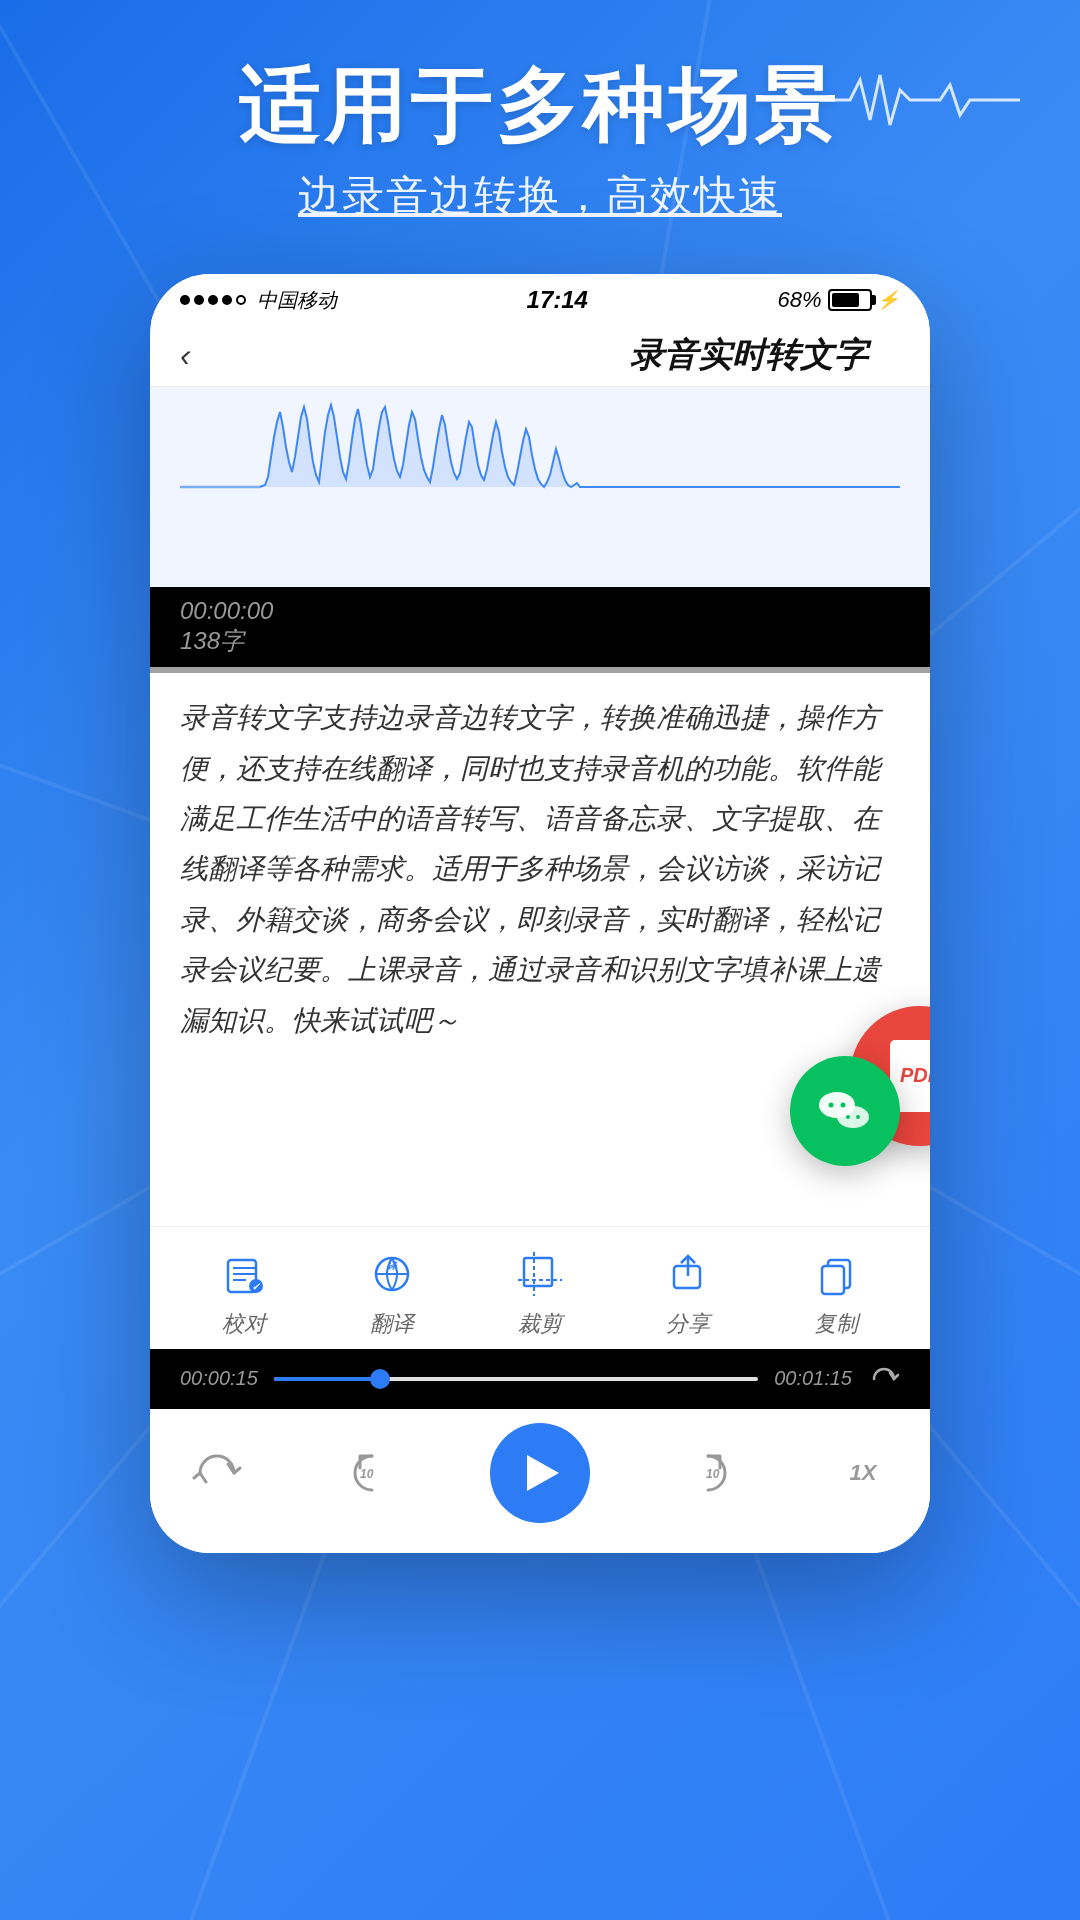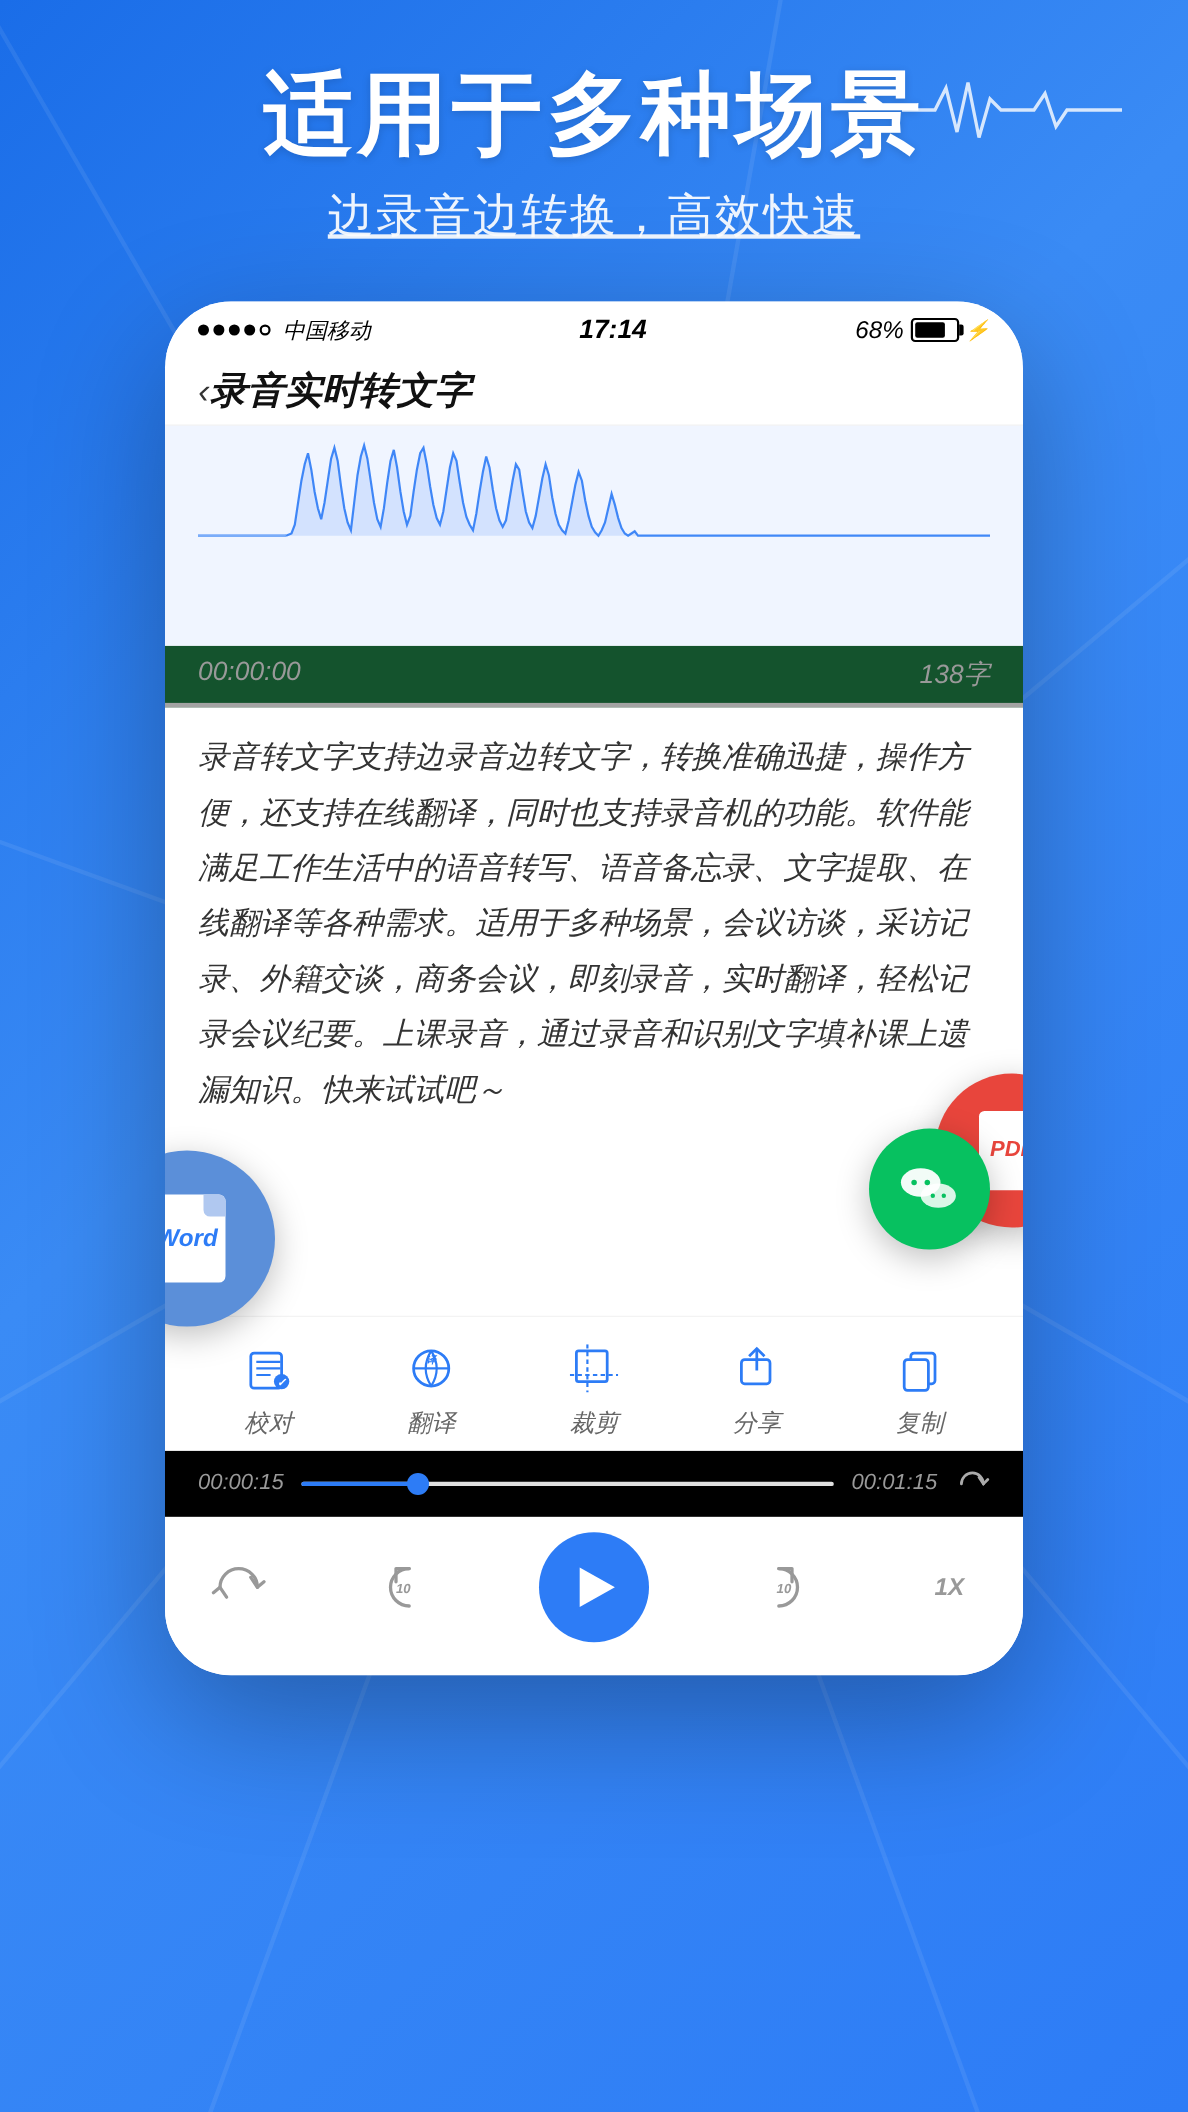--- a/index.html
+++ b/index.html
@@ -164,21 +164,21 @@
     }
 
     .back-btn {
       font-size: 32px;
       color: #333;
       cursor: pointer;
     }
 
     .nav-title {
       flex: 1;
-      text-align: left;
+      text-align: right;
       font-size: 34px;
       font-weight: 600;
       color: #111;
     }
 
     
     .waveform-container {
       background: #f0f5ff;
       margin: 0;
       height: 200px;
@@ -187,22 +187,23 @@
       justify-content: center;
       padding: 0 20px;
       position: relative;
     }
 
     
     .audio-info {
       display: flex;
       justify-content: space-between;
       padding: 10px 30px;
-      background: #14532d;
-      border-bottom: 4px solid #a3a3a3;
+      background: #000000;
+      border-bottom: 6px solid #a3a3a3;
+      flex-direction: column;
     }
 
     .audio-time {
       font-size: 24px;
       color: #999;
     }
 
     .word-count {
       font-size: 24px;
       color: #999;
@@ -506,25 +507,20 @@
 
   <div class="audio-info">
     <span class="audio-time">00:00:00</span>
     <span class="word-count">138字</span>
   </div>
 
   <div class="transcript">录音转文字支持边录音边转文字，转换准确迅捷，操作方便，还支持在线翻译，同时也支持录音机的功能。软件能满足工作生活中的语音转写、语音备忘录、文字提取、在线翻译等各种需求。适用于多种场景，会议访谈，采访记录、外籍交谈，商务会议，即刻录音，实时翻译，轻松记录会议纪要。上课录音，通过录音和识别文字填补课上遗漏知识。快来试试吧～</div>
 
   <div class="floating-area" style="position:relative; height:160px; background:#fff;">
 
-    <div class="float-word">
-      <div class="float-word-doc">
-        <span class="float-word-label">Word</span>
-      </div>
-    </div>
 
     <div class="float-pdf">
       <div class="float-pdf-doc">
         <span class="float-pdf-label">PDF</span>
       </div>
     </div>
 
     <div class="float-wechat">
       <svg width="64" height="64" viewBox="0 0 64 64">
 

